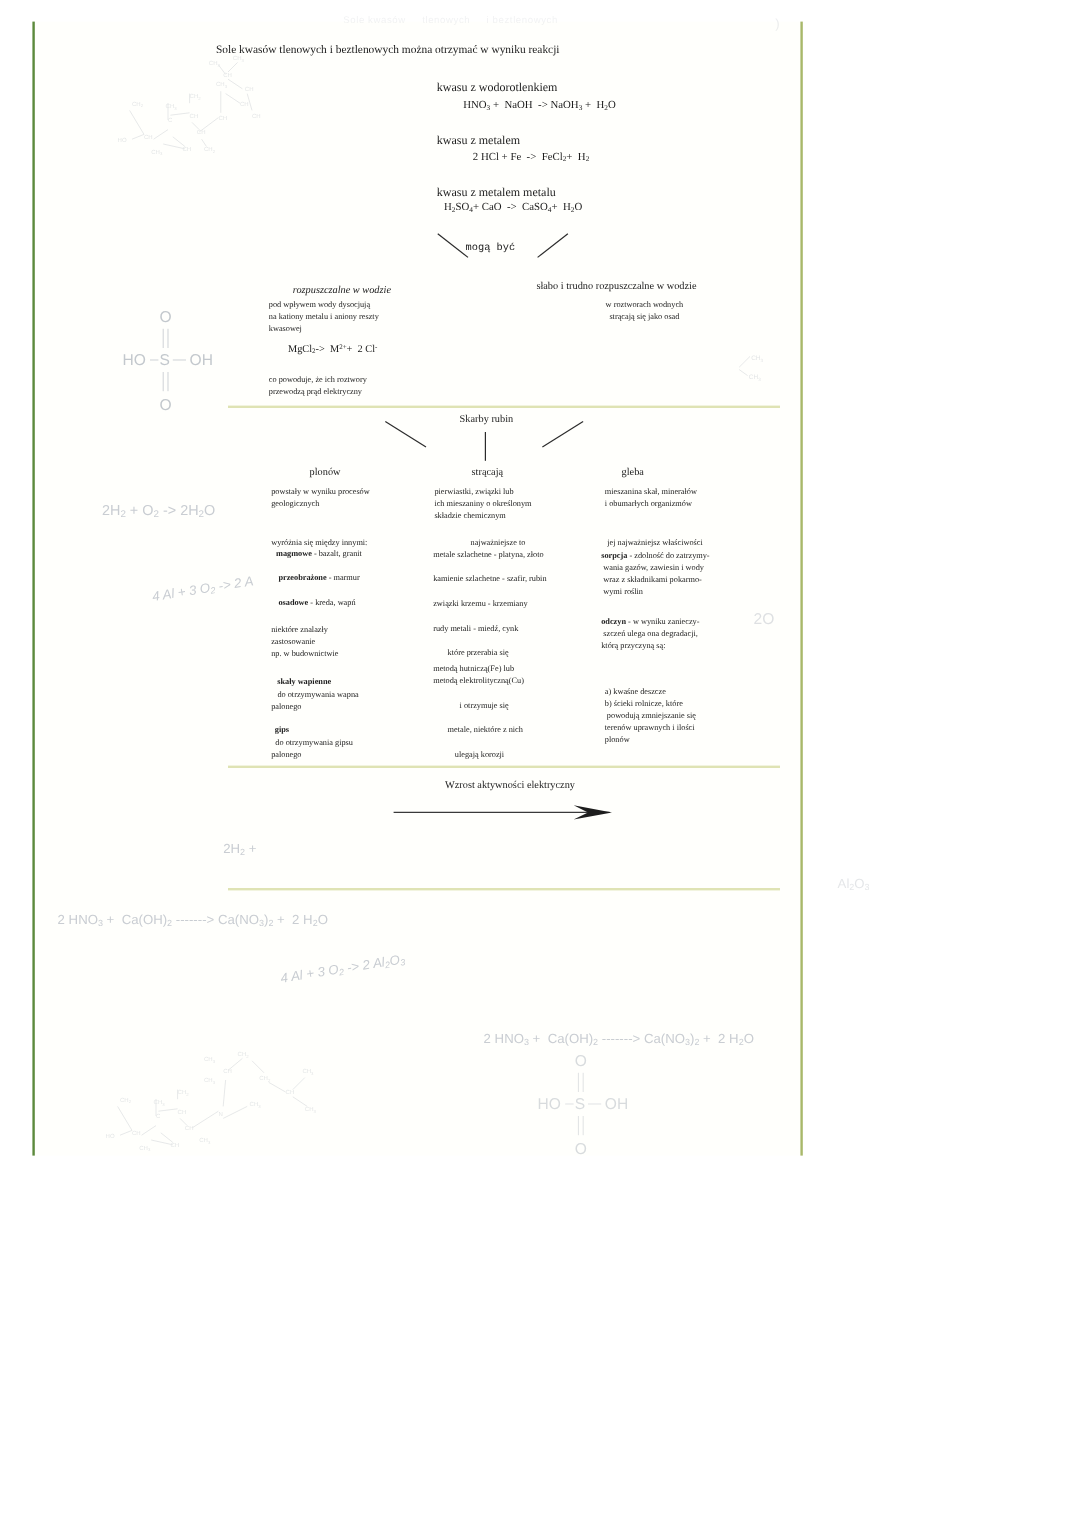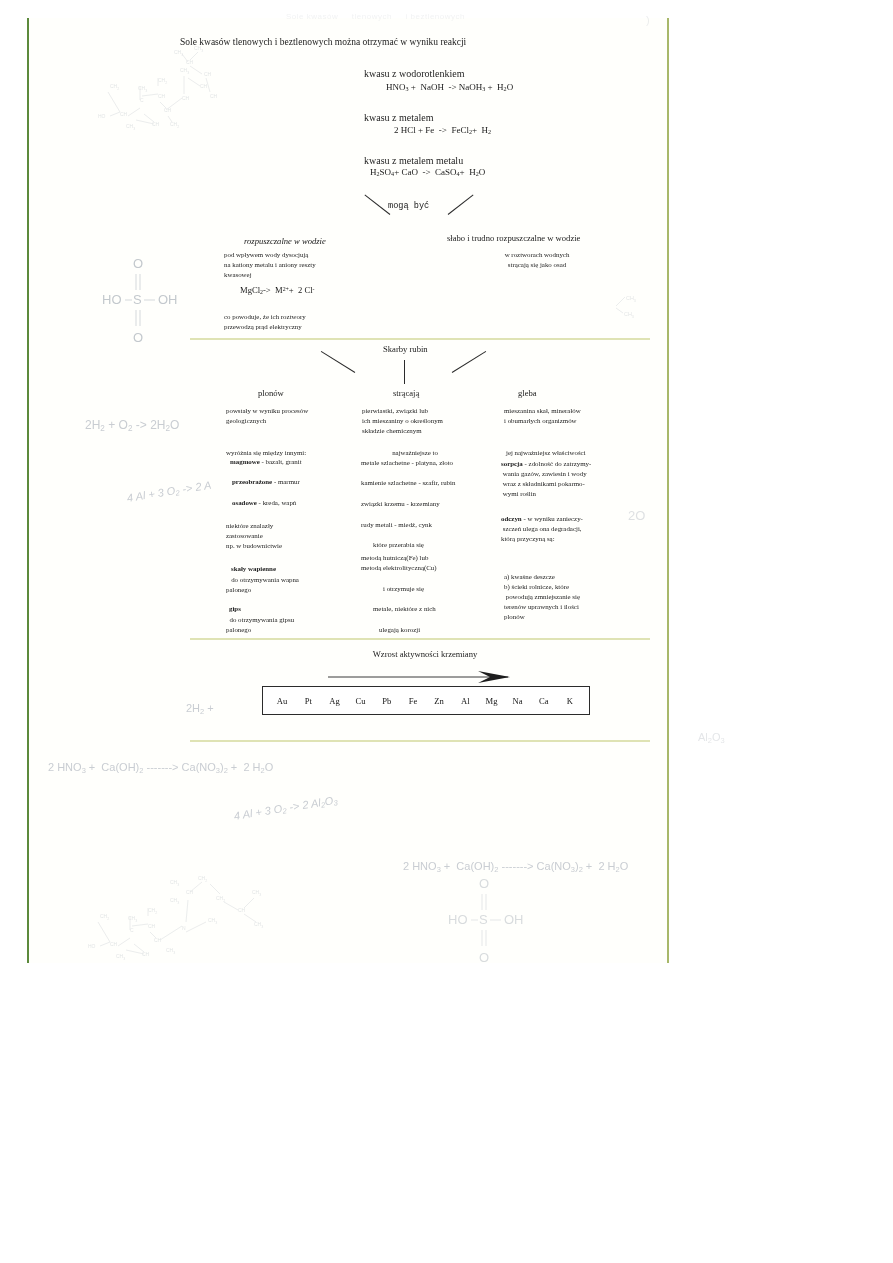--- a/index.html
+++ b/index.html
@@ -283,41 +283,27 @@
  szczeń ulega ona degradacji,
 którą przyczyną są:</div>
   <div class="t body" style="left:504px;top:572px;line-height:1.45;">a) kwaśne deszcze
 b) ścieki rolnicze, które
  powodują zmniejszanie się
 terenów uprawnych i ilości
 plonów</div>
 
   <div class="divider" style="left:190px;top:638px;width:460px;"></div>
 
-  <div class="t node center" style="left:280px;top:649px;width:290px;">Wzrost aktywności krzemiany</div>
+  <div class="t node center" style="left:280px;top:649px;width:290px;">Wzrost aktywności elektryczny</div>
 
   <svg class="arrow-line" style="left:328px;top:670px;" width="190" height="14">
     <line x1="0" y1="7" x2="180" y2="7" stroke="#3a3a3a" stroke-width="1"></line>
     <polygon points="150,1 182,7 150,13 162,7" fill="#1d1d1d"></polygon>
   </svg>
 
-  <div class="metal-box" style="left:262px;top:686px;width:314px;height:27px;padding:0 6px;">
-    <span class="cell">Au</span>
-    <span class="cell">Pt</span>
-    <span class="cell">Ag</span>
-    <span class="cell">Cu</span>
-    <span class="cell">Pb</span>
-    <span class="cell">Fe</span>
-    <span class="cell">Zn</span>
-    <span class="cell">Al</span>
-    <span class="cell">Mg</span>
-    <span class="cell">Na</span>
-    <span class="cell">Ca</span>
-    <span class="cell">K</span>
-  </div>
 
   <div class="divider" style="left:190px;top:740px;width:460px;"></div>
 
   <div class="wm" style="left:57px;top:418px;font-size:12px;margin-left:28px;">2H<sub>2</sub> + O<sub>2</sub> -&gt; 2H<sub>2</sub>O</div>
 
   <div class="wm rot" style="left:126px;top:492px;font-size:11px;">4 Al + 3 O<sub>2</sub> -&gt; 2 A</div>
 
   <div class="wm" style="left:186px;top:702px;font-size:11px;">2H<sub>2</sub> + </div>
 
   <div class="wm" style="left:698px;top:731px;font-size:11px;opacity:.5;">Al<sub>2</sub>O<sub>3</sub></div>

